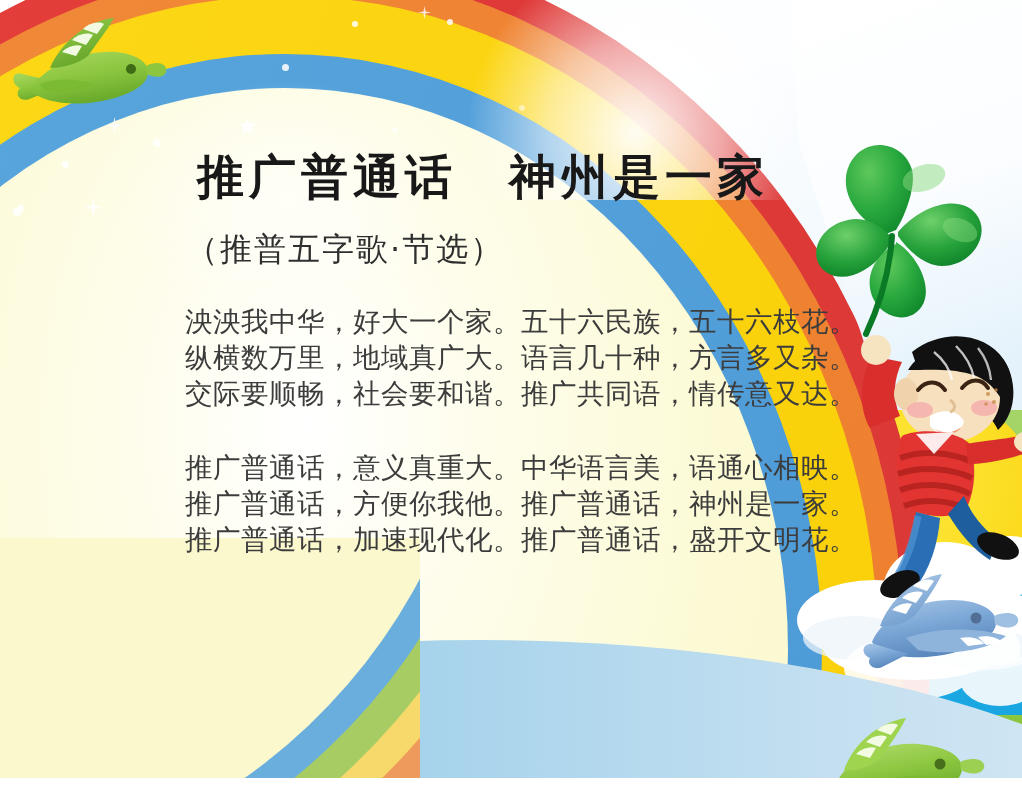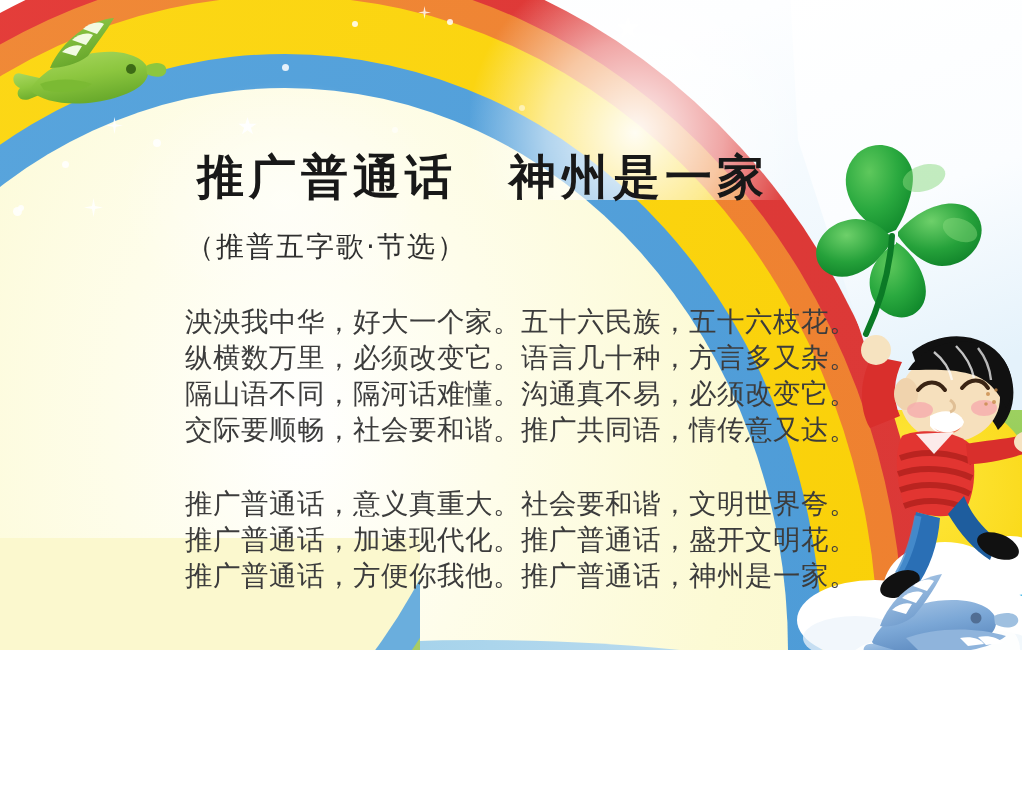--- a/index.html
+++ b/index.html
@@ -1,21 +1,21 @@
 <!DOCTYPE html>
 <html lang="zh"><head>
 <meta charset="utf-8">
 <title>推广普通话 神州是一家</title>
 <style>
   html,body{margin:0;padding:0;background:#fff;}
   body{font-family:"Liberation Sans","DejaVu Sans",sans-serif;}
 
   #poster{
     position:relative;
-    width:1022px;height:650px;
+    width:1022px;height:778px;
     overflow:hidden;
     background:linear-gradient(160deg,#ffffff 0%,#fdfeff 28%,#eef7fd 58%,#d9eefb 100%);
   }
 
   
   .vpanel{position:absolute;top:0;bottom:0;}
   .vp-yellow{left:905px;width:62px;background:linear-gradient(180deg,#fdfdf0 0%,#f7f49a 42%,#eaf07a 100%);}
   .vp-cyan{left:967px;width:34px;background:linear-gradient(180deg,#e9f6fd 0%,#55b9e8 45%,#14a3e0 100%);}
   .vp-green{left:1001px;width:21px;background:linear-gradient(180deg,#f2fbe9 0%,#a8d66a 50%,#7cc043 100%);}
 
@@ -59,21 +59,21 @@
     position:absolute;left:0;top:146px;width:966px;
     text-align:center;
     font-family:"DejaVu Sans","Liberation Sans",sans-serif;
     font-size:47px;font-weight:700;letter-spacing:5px;
     color:#181818;
     white-space:pre;
   }
   .subtitle{
     position:absolute;left:186px;top:228px;
     font-family:"DejaVu Sans","Liberation Sans",sans-serif;
-    font-size:28px;font-weight:400;letter-spacing:2px;
+    font-size:32px;font-weight:400;letter-spacing:2px;
     color:#2f2f2f;
   }
   .verse{
     position:absolute;left:178px;top:303px;width:680px;
     font-family:"DejaVu Sans","Liberation Sans",sans-serif;
     font-size:27.5px;line-height:36px;letter-spacing:.5px;
     color:#3c3c3c;
   }
   .verse .stanza{margin:0 0 38px 7px;}
   .verse .line{white-space:nowrap;}
@@ -342,24 +342,23 @@
     <path d="M56 70 C 82 60 124 58 156 68 C 138 82 102 88 68 82 Z" fill="#7dba34"></path>
     <path d="M24 72 C 12 70 10 82 20 86 C 16 92 24 100 34 94 L 58 82 Z" fill="url(#g2bird)"></path>
   </svg>
 
   <div class="title">推广普通话　神州是一家</div>
   <div class="subtitle">（推普五字歌·节选）</div>
 
   <div class="verse">
     <div class="stanza">
       <div class="line">泱泱我中华，好大一个家。五十六民族，五十六枝花。</div>
-      <div class="line">纵横数万里，必须改变它。语言几十种，方言多又杂。</div>
-      <div class="line">隔山语不同，隔河话难懂。沟通真不易，必须改变它。</div>
+      <div class="line">纵横数万里，地域真广大。语言几十种，方言多又杂。</div>
       <div class="line">交际要顺畅，社会要和谐。推广共同语，情传意又达。</div>
     </div>
     <div class="stanza">
-      <div class="line">推广普通话，意义真重大。社会要和谐，文明世界夸。</div>
+      <div class="line">推广普通话，意义真重大。中华语言美，语通心相映。</div>
+      <div class="line">推广普通话，方便你我他。推广普通话，神州是一家。</div>
       <div class="line">推广普通话，加速现代化。推广普通话，盛开文明花。</div>
-      <div class="line">推广普通话，方便你我他。推广普通话，神州是一家。</div>
     </div>
   </div>
 
 </div>
 
 </body></html>

